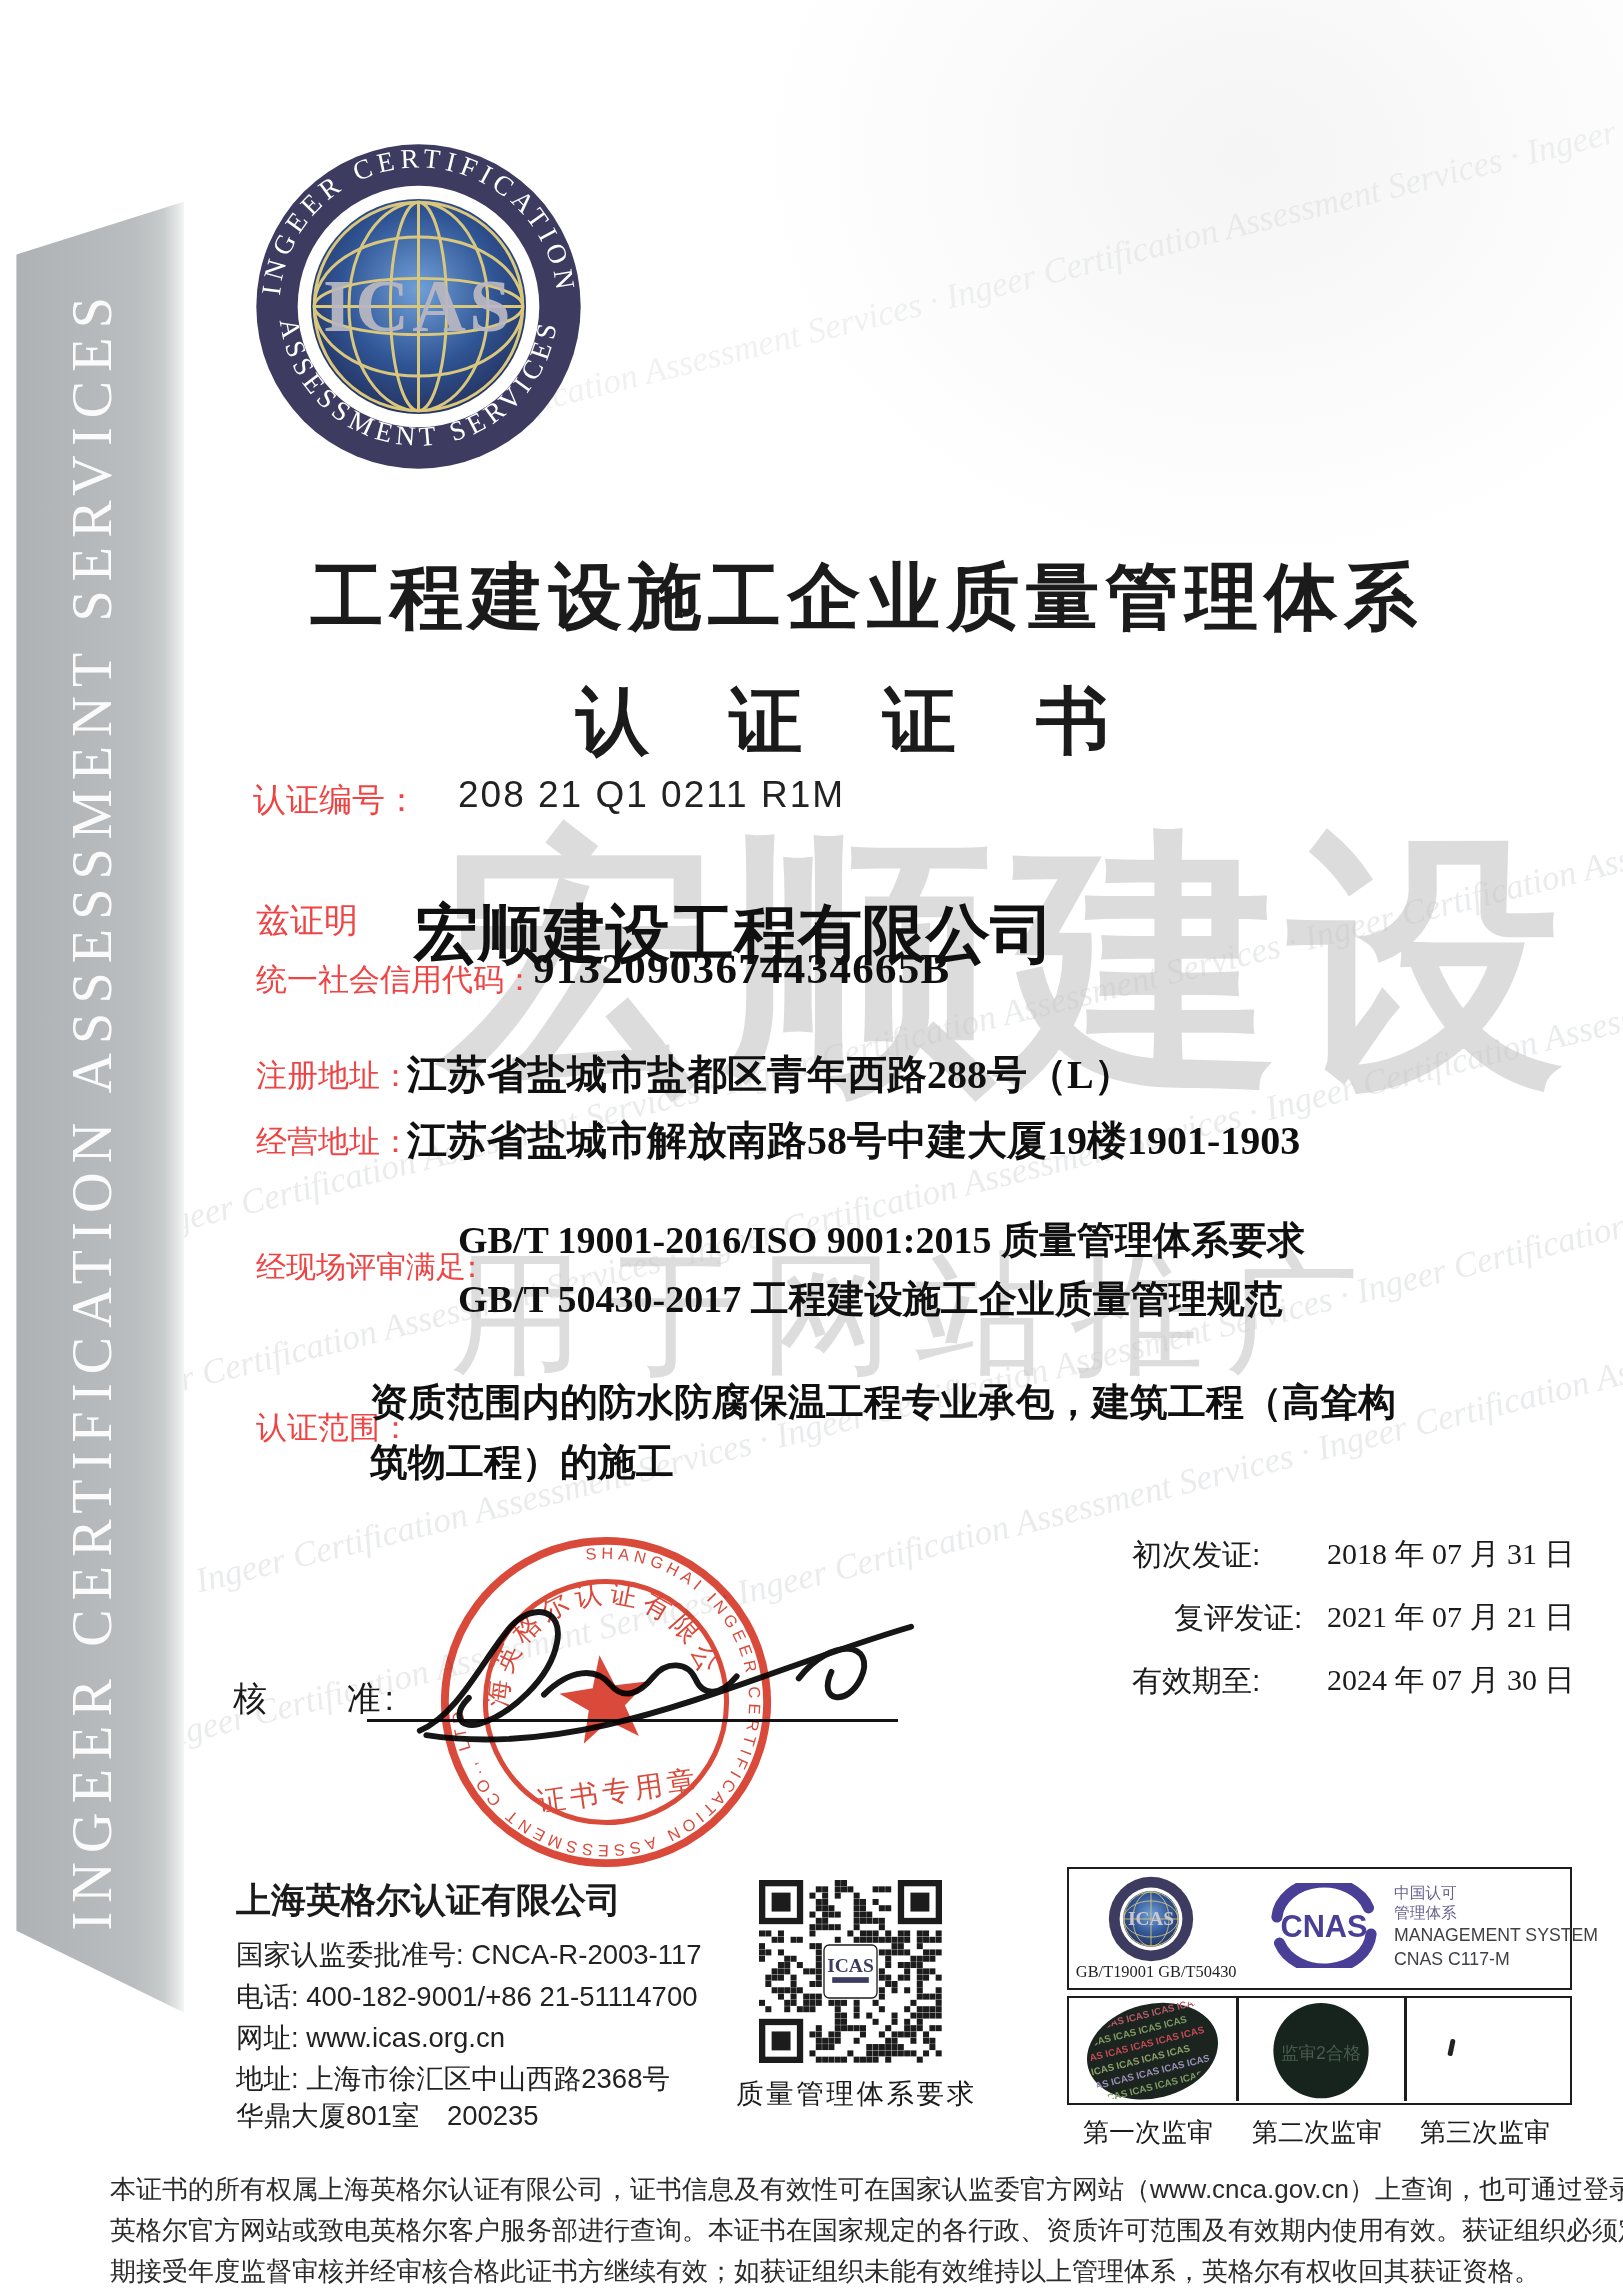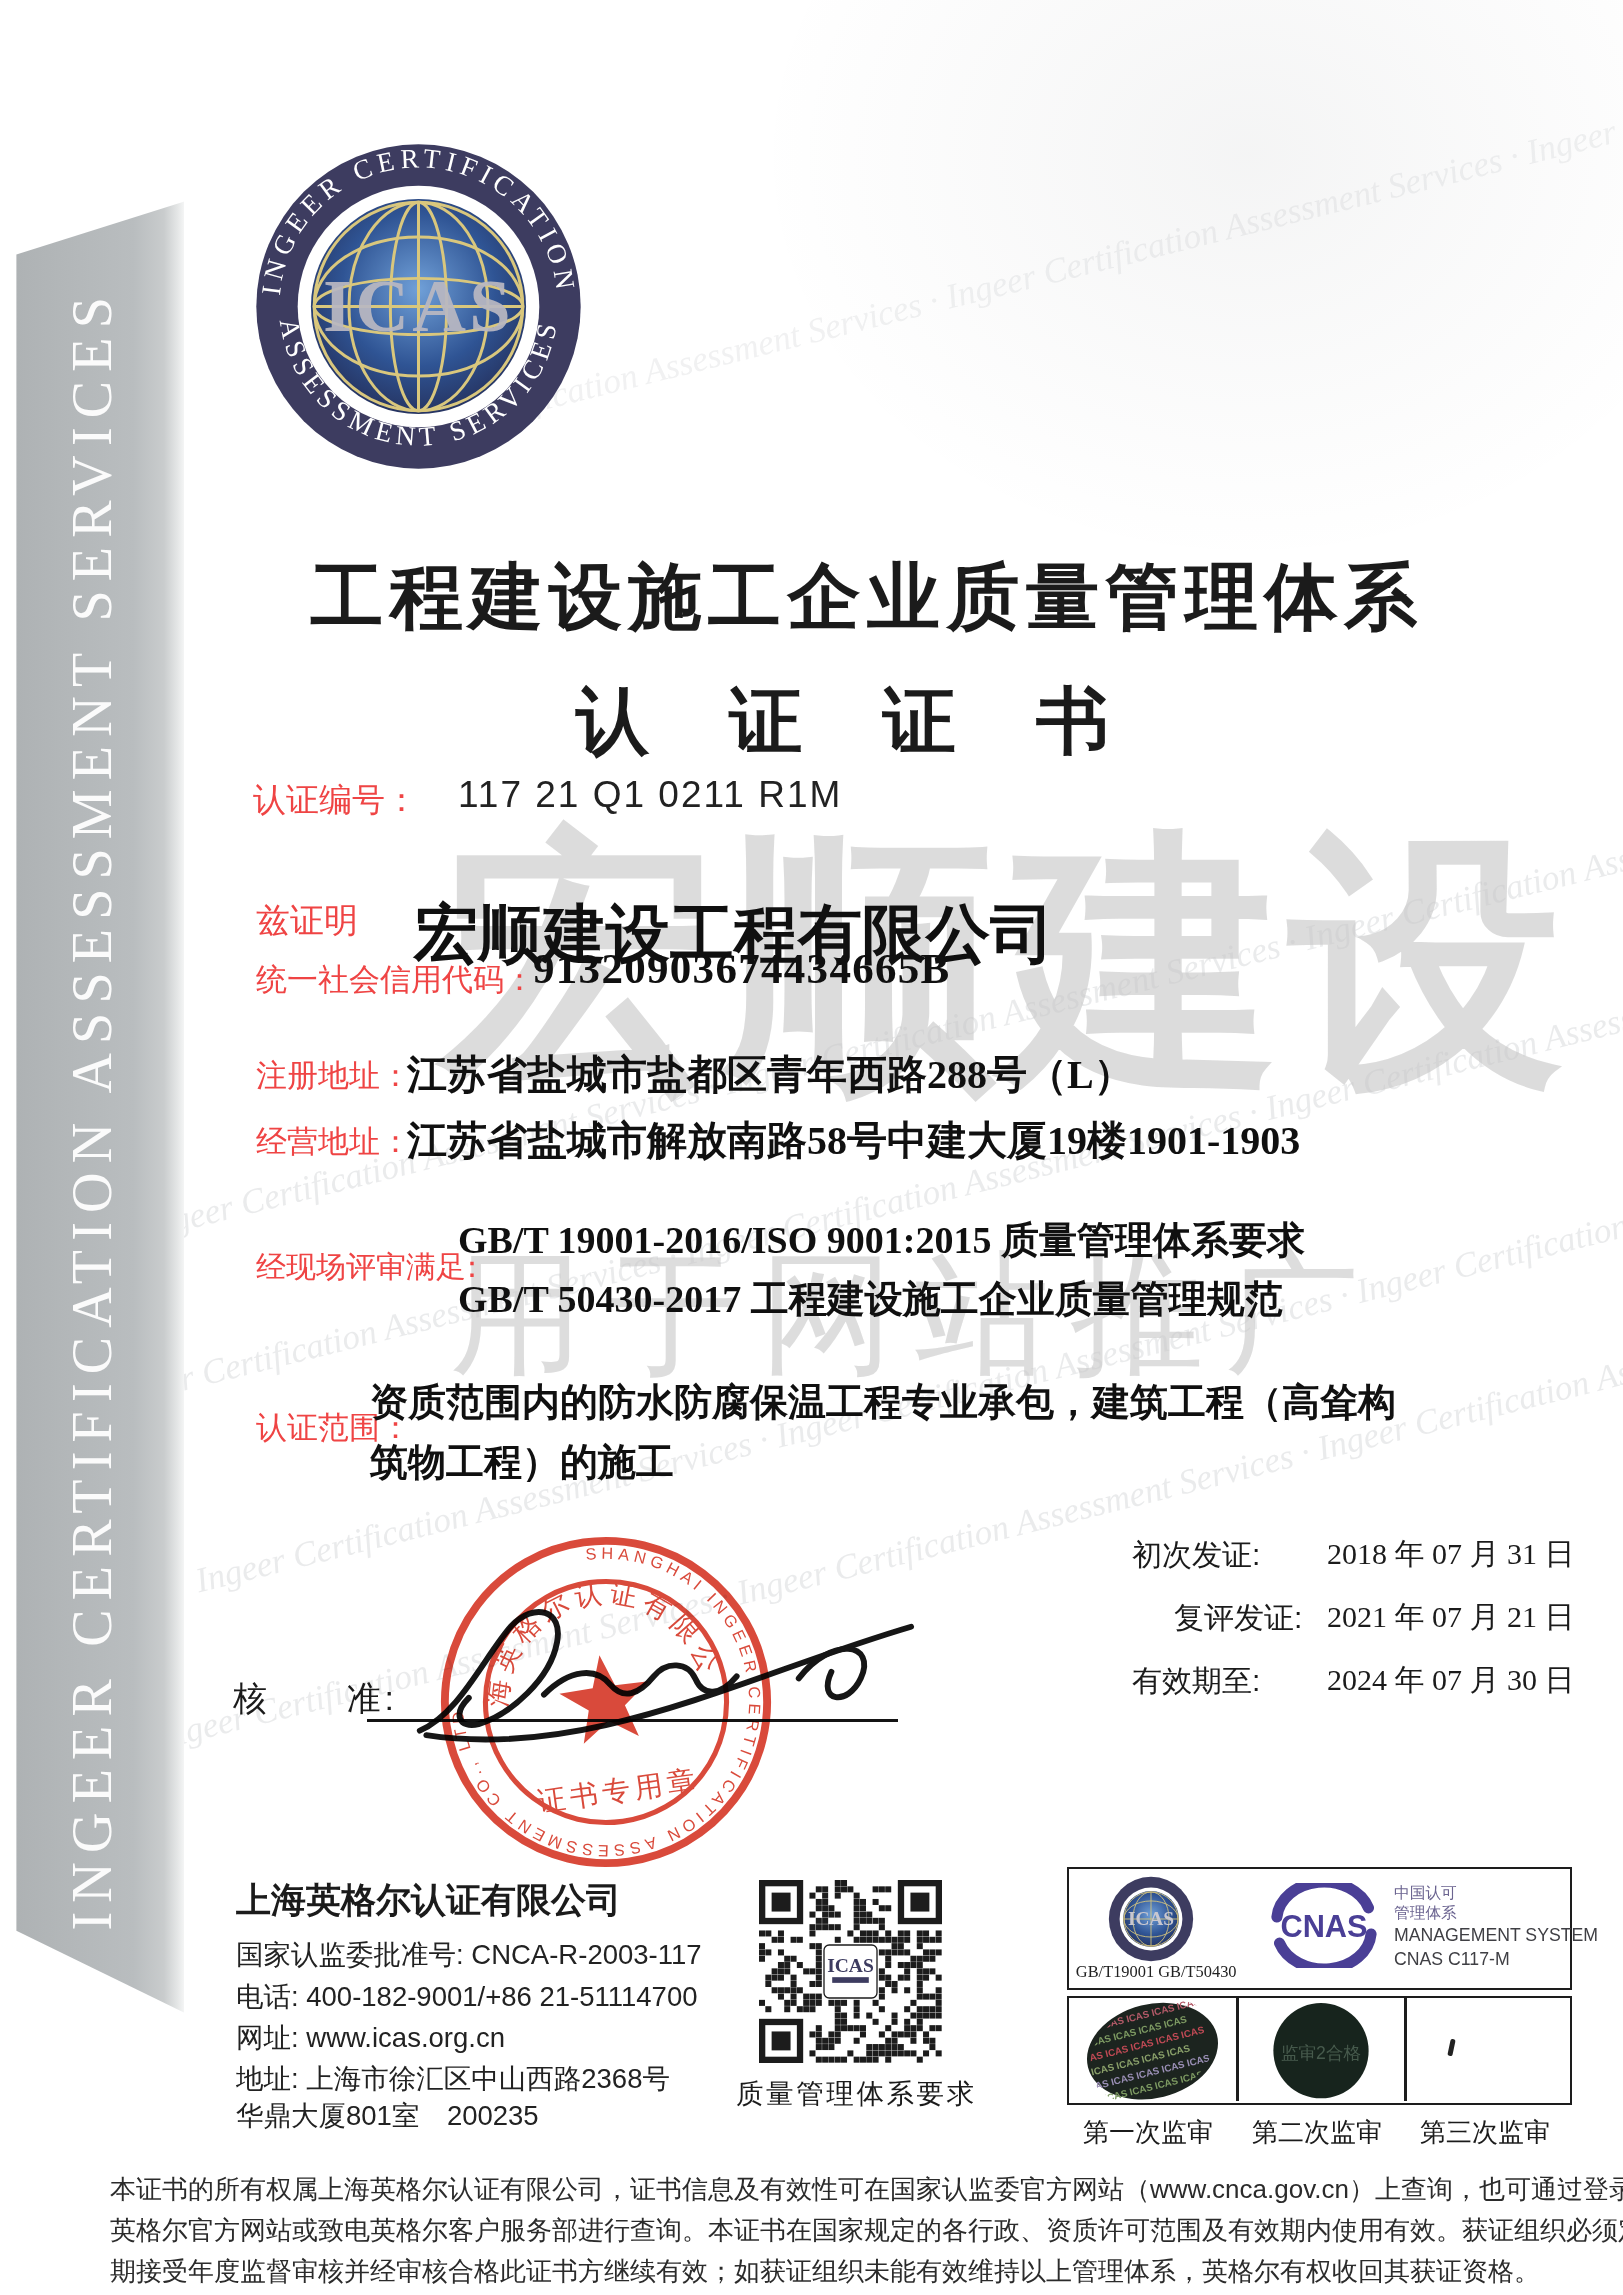--- a/index.html
+++ b/index.html
@@ -101,21 +101,21 @@
       <text font-size="16.5" fill="#ffffff" letter-spacing="3.2" font-family="Liberation Serif, serif">
         <textPath href="#arcBot" startOffset="50%" text-anchor="middle">ASSESSMENT SERVICES</textPath>
       </text>
     </svg>
   </div>
 
   <div class="abs title1">工程建设施工企业质量管理体系</div>
   <div class="abs title2">认 证 证 书</div>
 
   <div class="abs lab" style="left:233px;top:778px;font-size:33px;">认证编号：</div>
-  <div class="abs certno" style="left:458px;top:774px;">117 21 Q1 0211 R1M</div>
+  <div class="abs certno" style="left:458px;top:774px;">208 21 Q1 0211 R1M</div>
 
   <div class="abs lab" style="left:236px;top:898px;font-size:34px;">兹证明</div>
   <div class="abs val-b company" style="left:414px;top:859px;margin-top:32px;">宏顺建设工程有限公司</div>
 
   <div class="abs lab" style="left:236px;top:959px;">统一社会信用代码：</div>
   <div class="abs val-b credit" style="left:533px;top:944px;">91320903674434665B</div>
 
   <div class="abs lab" style="left:236px;top:1055px;">注册地址：</div>
   <div class="abs val-b addr" style="left:407px;top:1047px;">江苏省盐城市盐都区青年西路288号（L）</div>
   <div class="abs lab" style="left:236px;top:1121px;">经营地址：</div>

